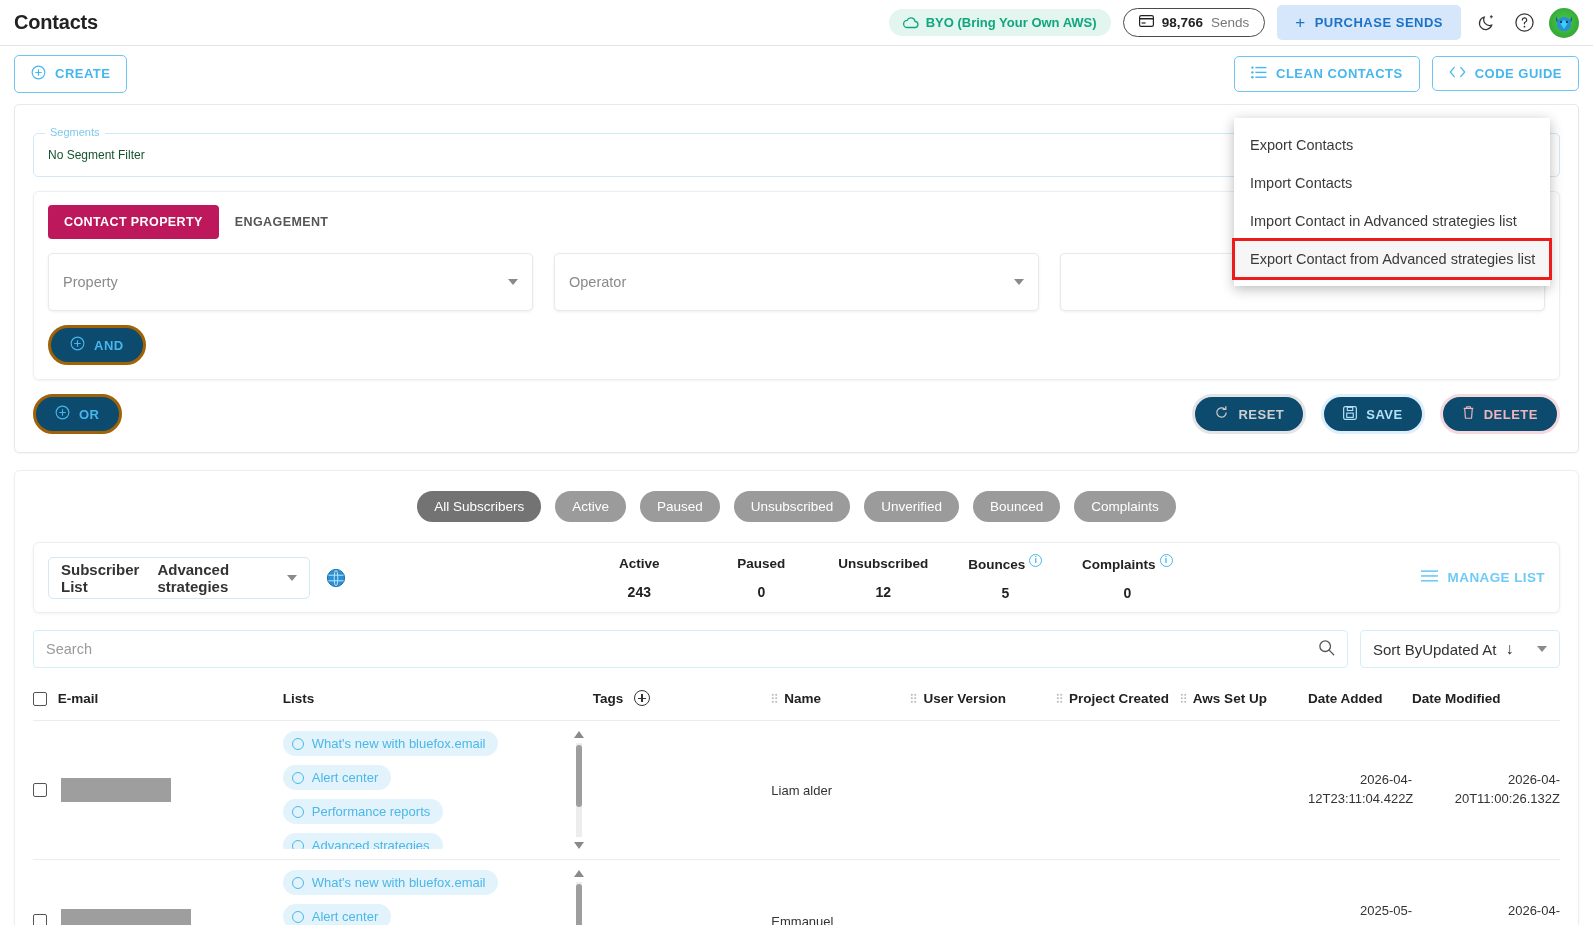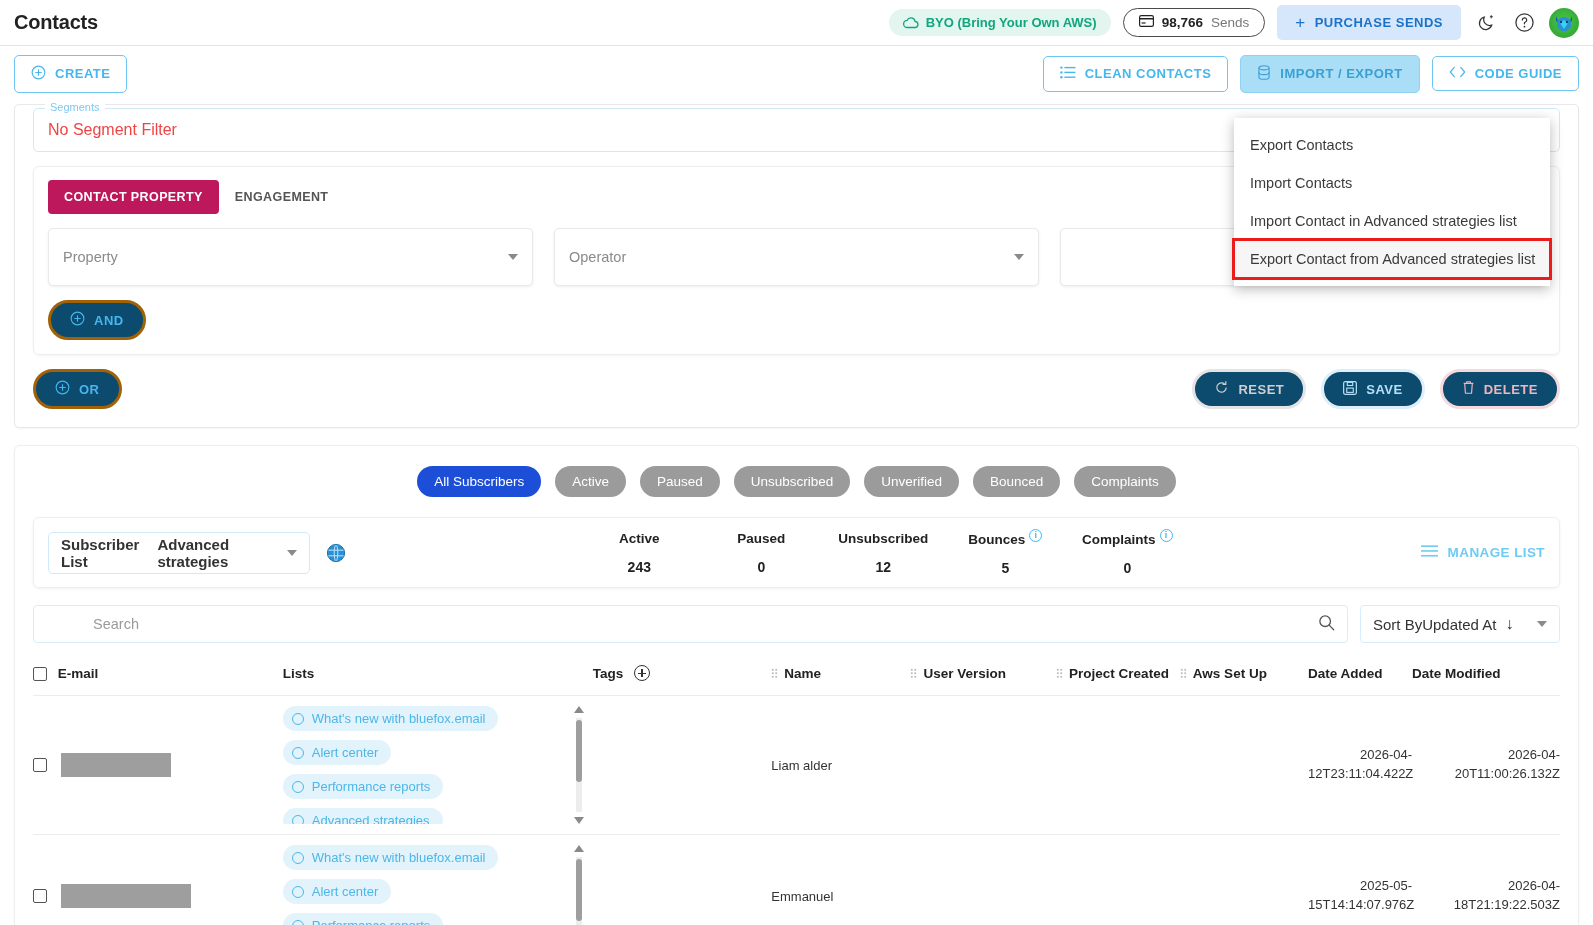--- a/index.html
+++ b/index.html
@@ -84,34 +84,34 @@
   }
   .dd-item.highlight {
     outline: 3px solid #ec1c1c; outline-offset: -1px;
     background: #f6f6f6;
   }
 
   
   .panel {
     margin: 3px 14px 0 14px;
     border: 1px solid #e8e8e8; border-radius: 5px;
-    background: #fff; padding: 3px 18px 18px 18px;
+    background: #fff; padding: 28px 18px 18px 18px;
     box-shadow: 0 1px 2px rgba(0,0,0,.04);
   }
   .fieldset {
     position: relative; border: 1px solid #cfe9f8; border-radius: 5px;
     height: 44px; display: flex; align-items: center;
     padding: 0 14px;
   }
   .fieldset legend-x {
     position: absolute; top: -8px; left: 11px;
     background: #fff; padding: 0 5px;
     font-size: 11px; color: #7ec9ee;
   }
-  .fieldset .value { font-size: 16px; color: #ef4444; }
+  .fieldset .value { font-size: 12px; color: #14532d; }
 
   .inner-card {
     margin-top: 14px;
     border: 1px solid #eee; border-radius: 6px;
     padding: 13px 14px 14px 14px;
     box-shadow: 0 1px 3px rgba(0,0,0,.05);
   }
   .tabs { display: flex; align-items: center; gap: 0; }
   .tab {
     font-size: 12.5px; font-weight: bold; letter-spacing: .4px;
@@ -154,21 +154,21 @@
     background: #fff; padding: 20px 18px 0 18px;
     box-shadow: 0 1px 3px rgba(0,0,0,.05);
     height: 510px; overflow: hidden;
   }
   .status-pills { display: flex; justify-content: center; gap: 14px; }
   .spill {
     background: #9b9b9b; color: #fff;
     border-radius: 16px; padding: 8px 17px;
     font-size: 13.5px; cursor: pointer; white-space: nowrap;
   }
-  .spill.sel { background: #1d4ed8; }
+  .spill.sel { background: #737373; }
 
   .list-bar {
     margin-top: 20px;
     border: 1px solid #eee; border-radius: 6px;
     box-shadow: 0 1px 3px rgba(0,0,0,.06);
     display: flex; align-items: center;
     padding: 11px 14px; gap: 16px;
   }
   .sublist-field {
     position: relative; width: 262px; height: 42px;
@@ -194,21 +194,21 @@
   }
 
   .search-row { display: flex; align-items: center; gap: 12px; margin-top: 17px; }
   .search-box {
     flex: 1; height: 38px;
     border: 1px solid #d6eefb; border-radius: 4px;
     display: flex; align-items: center; padding: 0 12px;
   }
   .search-box input {
     flex: 1; border: none; outline: none;
-    font-size: 14.5px; font-family: "Liberation Sans", sans-serif; color: #333; margin-left: 47px;
+    font-size: 14.5px; font-family: "Liberation Sans", sans-serif; color: #333;
   }
   .search-box input::placeholder { color: #9a9a9a; }
   .sortby {
     position: relative; width: 200px; height: 38px;
     border: 1px solid #d6eefb; border-radius: 4px;
     display: flex; align-items: center; padding: 0 12px;
     font-size: 15px; color: #333; cursor: pointer;
   }
 
   
@@ -354,32 +354,20 @@
                 <circle cx="1.4" cy="11.2" r="1.2"></circle>
                 <rect x="4.4" y=".9" width="11" height="1.4"></rect>
                 <rect x="4.4" y="5.7" width="11" height="1.4"></rect>
                 <rect x="4.4" y="10.5" width="11" height="1.4"></rect>
               </g>
             </svg>
         </span>
         <span>CLEAN CONTACTS</span>
       </button>
 
-      <button class="btn-outline active">
-        <span>
-          <svg width="14" height="15" viewBox="0 0 14 16">
-              <g fill="none" stroke="#3a9fd4" stroke-width="1.2">
-                <ellipse cx="7" cy="3" rx="5.4" ry="2.2"></ellipse>
-                <path d="M1.6 3v10c0 1.2 2.4 2.2 5.4 2.2s5.4-1 5.4-2.2V3"></path>
-                <path d="M1.6 8c0 1.2 2.4 2.2 5.4 2.2s5.4-1 5.4-2.2"></path>
-              </g>
-            </svg>
-        </span>
-        <span>IMPORT / EXPORT</span>
-      </button>
 
       <button class="btn-outline">
         <span>
           <svg width="17" height="12" viewBox="0 0 18 12">
               <path d="M5.6 1.2 1.4 6l4.2 4.8M12.4 1.2 16.6 6l-4.2 4.8" fill="none" stroke="#45b7ee" stroke-width="1.3" stroke-linecap="round" stroke-linejoin="round"></path>
             </svg>
         </span>
         <span>CODE GUIDE</span>
       </button>
     </div>

